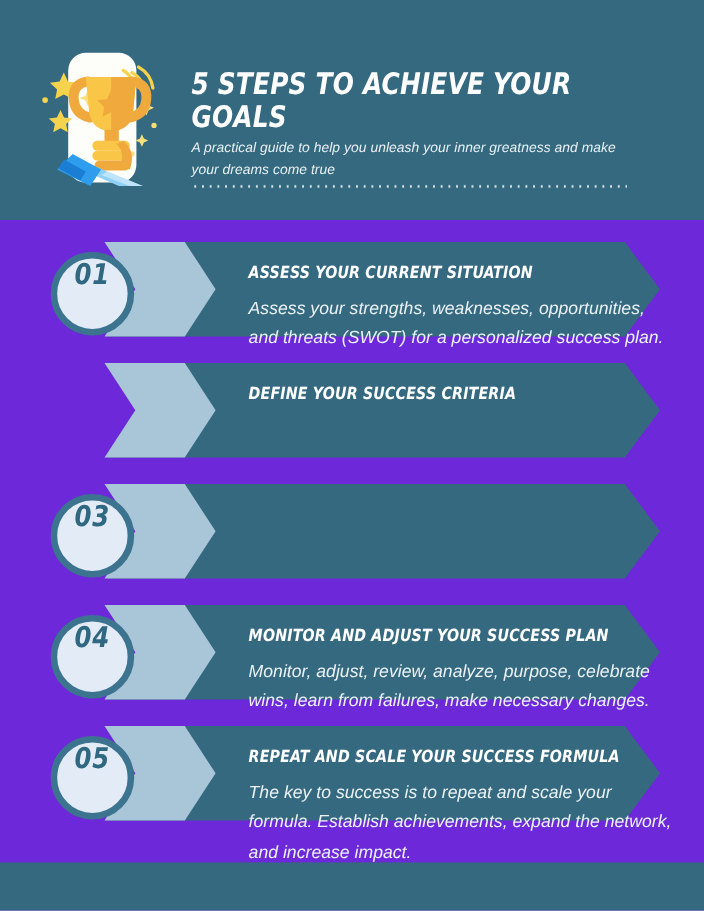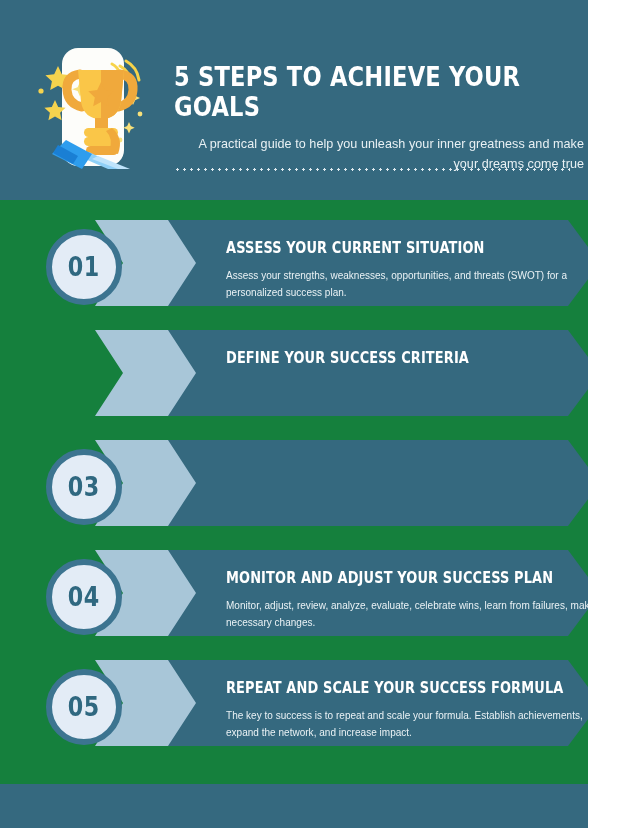--- a/index.html
+++ b/index.html
@@ -11,24 +11,25 @@
   body {
     width: 640px;
     height: 828px;
     font-family: "Liberation Sans", sans-serif;
     overflow: hidden;
     position: relative;
   }
 
   .poster {
     position: relative;
-    width: 588px;
+    width: 640px;
     height: 828px;
-    background: #15803d;
+    background: #6d28d9;
     overflow: hidden;
+    font-style: italic;
   }
 
   
   .header {
     position: absolute;
     left: 0;
     top: 0;
     width: 640px;
     height: 200px;
     background: #35697f;
@@ -67,27 +68,26 @@
     font-size: 27px;
     font-weight: bold;
     letter-spacing: 0.2px;
     line-height: 1.1;
     text-transform: uppercase;
     transform: scaleX(0.93);
     transform-origin: left center;
   }
 
   .poster-subtitle {
-    margin: 14px 0 0 0;
+    margin: 4px 0 0 0;
     color: #e9f1f4;
     font-size: 12.6px;
     font-weight: normal;
     line-height: 1.52;
     letter-spacing: 0.05px;
-    text-align: right;
   }
 
   .dotted-rule {
     position: absolute;
     left: 174px;
     top: 168px;
     width: 396px;
     height: 3px;
     background-image: radial-gradient(circle, #dfeaef 0 1.1px, rgba(0,0,0,0) 1.3px);
     background-size: 7px 3px;
@@ -120,21 +120,20 @@
     position: absolute;
     left: 46px;
     top: 21px;
     width: 76px;
     height: 76px;
     border-radius: 50%;
     background: #e3ecf6;
     border: 6px solid #3c7490;
     box-sizing: border-box;
     display: flex;
-    align-items: center;
     justify-content: center;
   }
 
   .step-number {
     color: #2f6880;
     font-family: "Liberation Sans Narrow", "DejaVu Sans Condensed", "Liberation Sans", sans-serif;
     font-size: 26px;
     font-weight: bold;
     letter-spacing: 0.5px;
     transform: scaleX(0.95);
@@ -157,21 +156,21 @@
     letter-spacing: 0.15px;
     line-height: 1.15;
     text-transform: uppercase;
     transform: scaleX(0.94);
     transform-origin: left center;
   }
 
   .step-desc {
     margin: 9px 0 0 0;
     color: #eaf2f5;
-    font-size: 10px;
+    font-size: 16px;
     font-weight: normal;
     line-height: 1.72;
     letter-spacing: 0.02px;
   }
 
   
   .footer {
     position: absolute;
     left: 0;
     bottom: 0;
@@ -274,21 +273,21 @@
     <div class="step-row">
       <svg class="step-arrow-svg" viewBox="0 0 640 110" preserveAspectRatio="none">
         <polygon points="98,12 568,12 600,55 568,98 98,98 128,55" fill="#35697f"></polygon>
         <polygon points="95,12 168,12 196,55 168,98 95,98 123,55" fill="#a8c6d8"></polygon>
       </svg>
       <div class="step-badge">
         <span class="step-number">04</span>
       </div>
       <div class="step-content">
         <h2 class="step-title">MONITOR AND ADJUST YOUR SUCCESS PLAN</h2>
-        <p class="step-desc">Monitor, adjust, review, analyze, evaluate, celebrate wins, learn from failures, make necessary changes.</p>
+        <p class="step-desc">Monitor, adjust, review, analyze, purpose, celebrate wins, learn from failures, make necessary changes.</p>
       </div>
     </div>
 
     <div class="step-row">
       <svg class="step-arrow-svg" viewBox="0 0 640 110" preserveAspectRatio="none">
         <polygon points="98,12 568,12 600,55 568,98 98,98 128,55" fill="#35697f"></polygon>
         <polygon points="95,12 168,12 196,55 168,98 95,98 123,55" fill="#a8c6d8"></polygon>
       </svg>
       <div class="step-badge">
         <span class="step-number">05</span>

